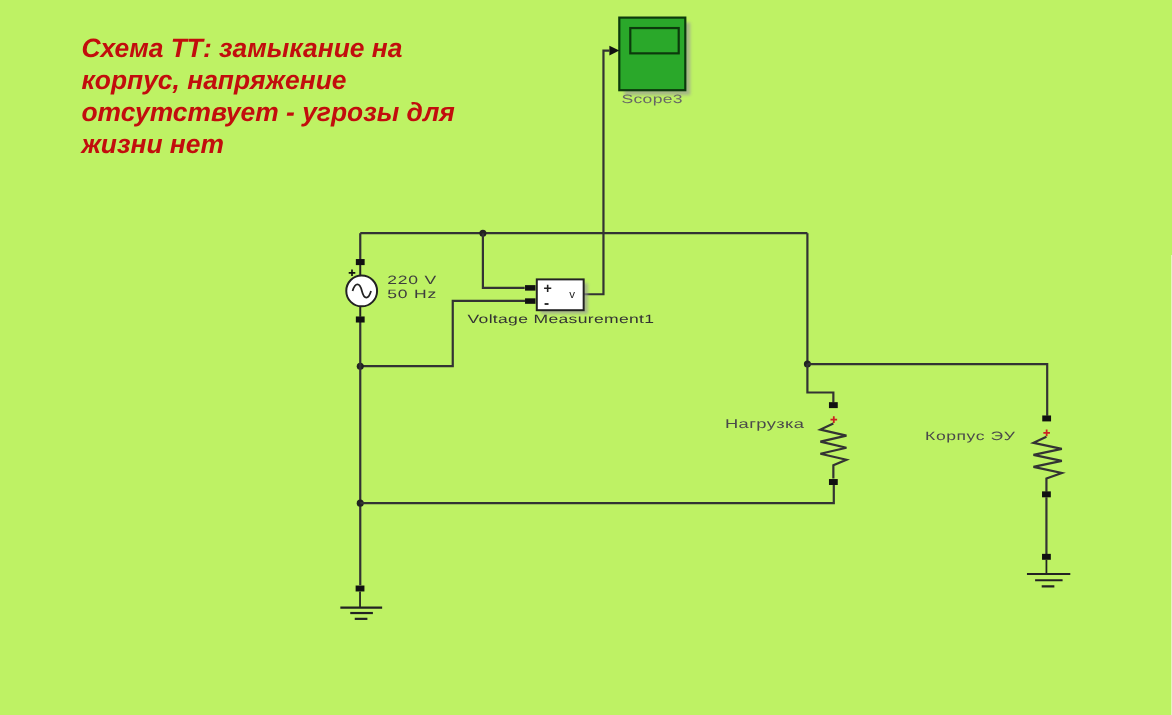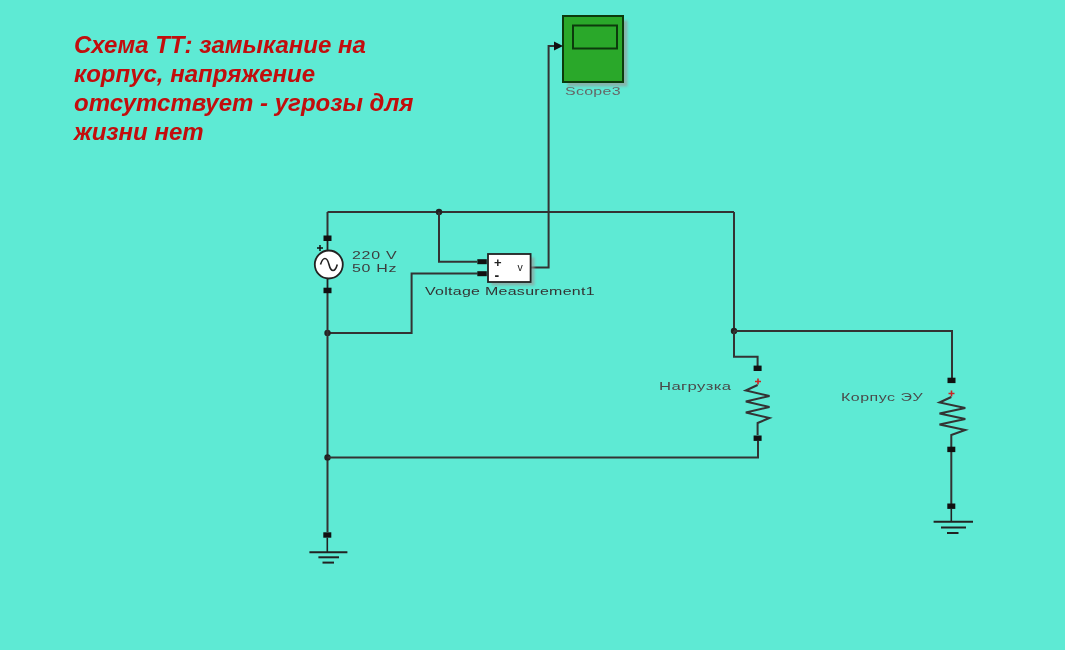--- a/index.html
+++ b/index.html
@@ -1,16 +1,16 @@
 <!DOCTYPE html>
 <html><head>
 <meta charset="utf-8">
 <style>
   html,body{margin:0;padding:0;background:#ffffff;}
-  #canvas{position:relative;width:1065px;height:650px;background:#5eead4;overflow:hidden;
+  #canvas{position:relative;width:1065px;height:650px;background:#bef264;overflow:hidden;
           font-family:"Liberation Sans", sans-serif;}
   .lbl{position:absolute;color:#4a4a4a;white-space:nowrap;font-size:11px;line-height:11px;
        transform:scaleX(1.45);transform-origin:left top;}
 </style>
 </head>
 <body>
 <div id="canvas">
 
 <div style="position:absolute;left:74px;top:30px;width:360px;color:#c20d0d;
      font:bold italic 24px/29px 'Liberation Sans',sans-serif;">

